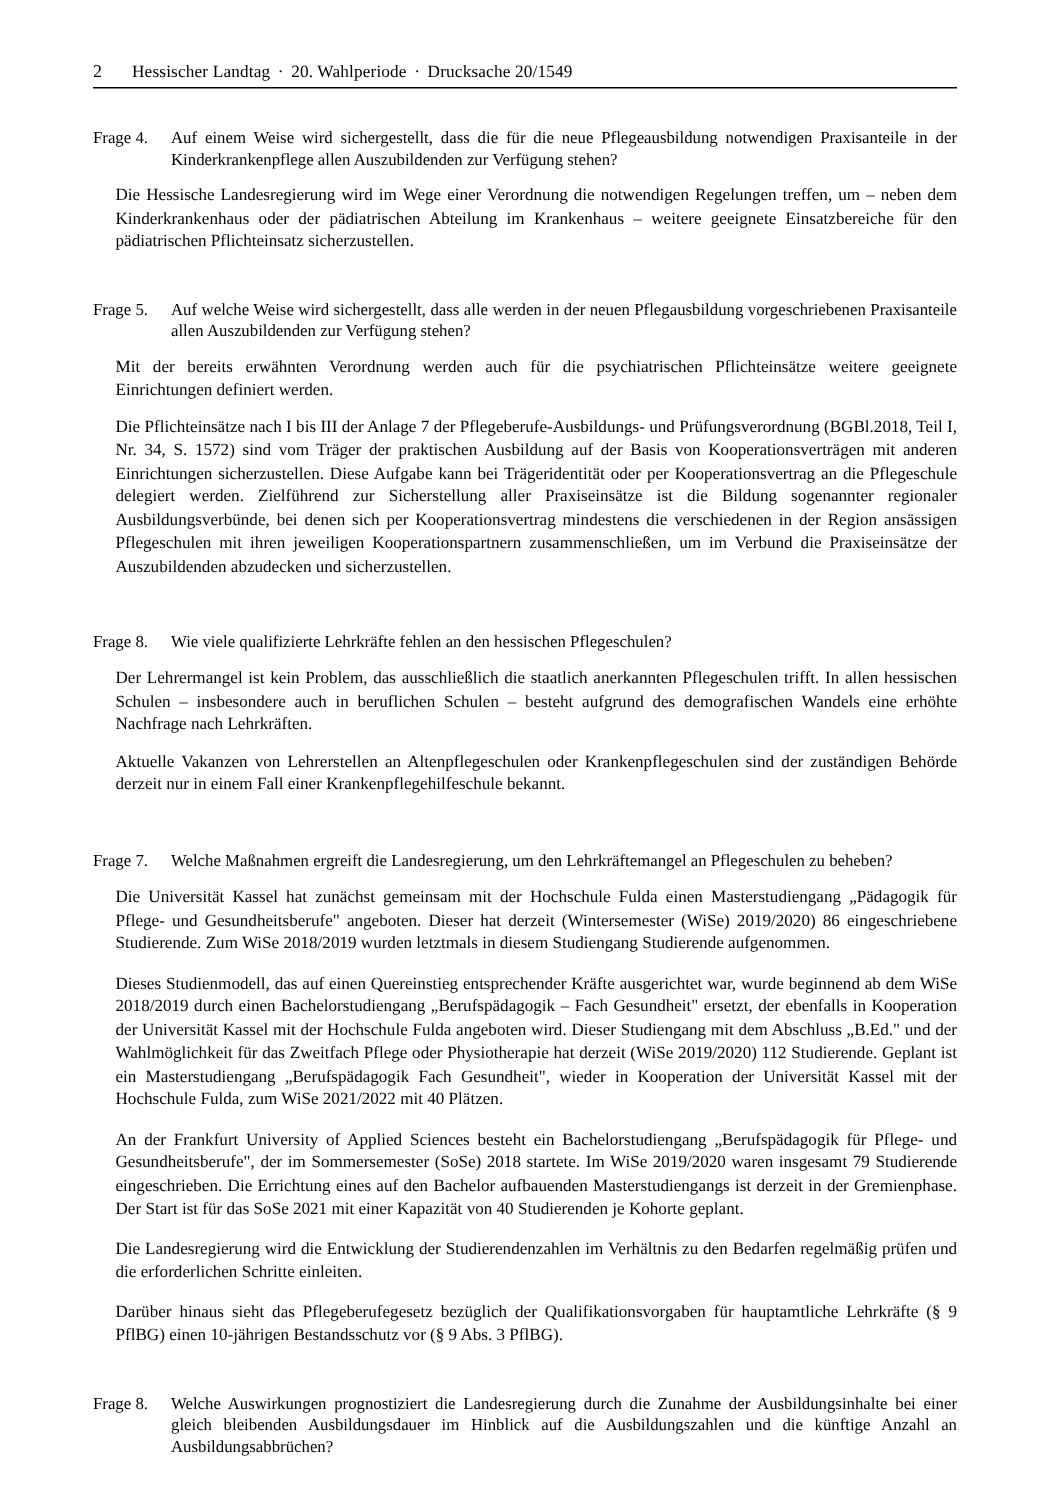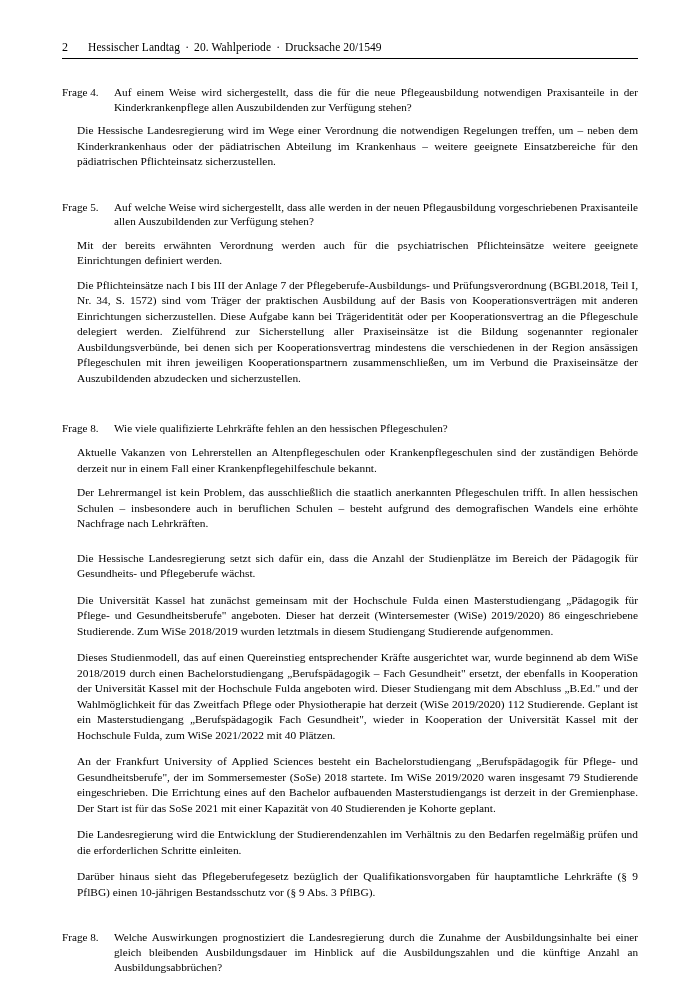--- a/index.html
+++ b/index.html
@@ -108,26 +108,29 @@
     </div>
     <p class="para">Mit der bereits erwähnten Verordnung werden auch für die psychiatrischen Pflichteinsätze weitere geeignete Einrichtungen definiert werden.</p>
     <p class="para">Die Pflichteinsätze nach I bis III der Anlage 7 der Pflegeberufe-Ausbildungs- und Prüfungsverordnung (BGBl.2018, Teil I, Nr. 34, S. 1572) sind vom Träger der praktischen Ausbildung auf der Basis von Kooperationsverträgen mit anderen Einrichtungen sicherzustellen. Diese Aufgabe kann bei Trägeridentität oder per Kooperationsvertrag an die Pflegeschule delegiert werden. Zielführend zur Sicherstellung aller Praxiseinsätze ist die Bildung sogenannter regionaler Ausbildungsverbünde, bei denen sich per Kooperationsvertrag mindestens die verschiedenen in der Region ansässigen Pflegeschulen mit ihren jeweiligen Kooperationspartnern zusammenschließen, um im Verbund die Praxiseinsätze der Auszubildenden abzudecken und sicherzustellen.</p>
 
     <div class="spacer-md"></div>
 
     <div class="q-block">
       <div class="q-label">Frage 8.</div>
       <div class="q-text">Wie viele qualifizierte Lehrkräfte fehlen an den hessischen Pflegeschulen?</div>
     </div>
+    <p class="para">Der Lehrermangel ist kein Problem, das ausschließlich die staatlich anerkannten Pflegeschulen trifft. In allen hessischen Schulen – insbesondere auch in beruflichen Schulen – besteht aufgrund des demografischen Wandels eine erhöhte Nachfrage nach Lehrkräften.</p>
     <p class="para">Aktuelle Vakanzen von Lehrerstellen an Altenpflegeschulen oder Krankenpflegeschulen sind der zuständigen Behörde derzeit nur in einem Fall einer Krankenpflegehilfeschule bekannt.</p>
-    <p class="para">Der Lehrermangel ist kein Problem, das ausschließlich die staatlich anerkannten Pflegeschulen trifft. In allen hessischen Schulen – insbesondere auch in beruflichen Schulen – besteht aufgrund des demografischen Wandels eine erhöhte Nachfrage nach Lehrkräften.</p>
 
     <div class="spacer-md"></div>
 
-    <p class="para gap">Die Hessische Landesregierung setzt sich dafür ein, dass die Anzahl der Studienplätze im Bereich der Pädagogik für Gesundheits- und Pflegeberufe wächst.</p>
+    <div class="q-block">
+      <div class="q-label">Frage 7.</div>
+      <div class="q-text">Welche Maßnahmen ergreift die Landesregierung, um den Lehrkräftemangel an Pflegeschulen zu beheben?</div>
+    </div>
     <p class="para gap">Die Universität Kassel hat zunächst gemeinsam mit der Hochschule Fulda einen Masterstudiengang „Pädagogik für Pflege- und Gesundheitsberufe" angeboten. Dieser hat derzeit (Wintersemester (WiSe) 2019/2020) 86 eingeschriebene Studierende. Zum WiSe 2018/2019 wurden letztmals in diesem Studiengang Studierende aufgenommen.</p>
     <p class="para gap">Dieses Studienmodell, das auf einen Quereinstieg entsprechender Kräfte ausgerichtet war, wurde beginnend ab dem WiSe 2018/2019 durch einen Bachelorstudiengang „Berufspädagogik – Fach Gesundheit" ersetzt, der ebenfalls in Kooperation der Universität Kassel mit der Hochschule Fulda angeboten wird. Dieser Studiengang mit dem Abschluss „B.Ed." und der Wahlmöglichkeit für das Zweitfach Pflege oder Physiotherapie hat derzeit (WiSe 2019/2020) 112 Studierende. Geplant ist ein Masterstudiengang „Berufspädagogik Fach Gesundheit", wieder in Kooperation der Universität Kassel mit der Hochschule Fulda, zum WiSe 2021/2022 mit 40 Plätzen.</p>
     <p class="para gap">An der Frankfurt University of Applied Sciences besteht ein Bachelorstudiengang „Berufspädagogik für Pflege- und Gesundheitsberufe", der im Sommersemester (SoSe) 2018 startete. Im WiSe 2019/2020 waren insgesamt 79 Studierende eingeschrieben. Die Errichtung eines auf den Bachelor aufbauenden Masterstudiengangs ist derzeit in der Gremienphase. Der Start ist für das SoSe 2021 mit einer Kapazität von 40 Studierenden je Kohorte geplant.</p>
     <p class="para gap">Die Landesregierung wird die Entwicklung der Studierendenzahlen im Verhältnis zu den Bedarfen regelmäßig prüfen und die erforderlichen Schritte einleiten.</p>
     <p class="para">Darüber hinaus sieht das Pflegeberufegesetz bezüglich der Qualifikationsvorgaben für hauptamtliche Lehrkräfte (§ 9 PflBG) einen 10-jährigen Bestandsschutz vor (§ 9 Abs. 3 PflBG).</p>
 
     <div class="spacer-sm"></div>
 
     <div class="q-block">
       <div class="q-label">Frage 8.</div>

